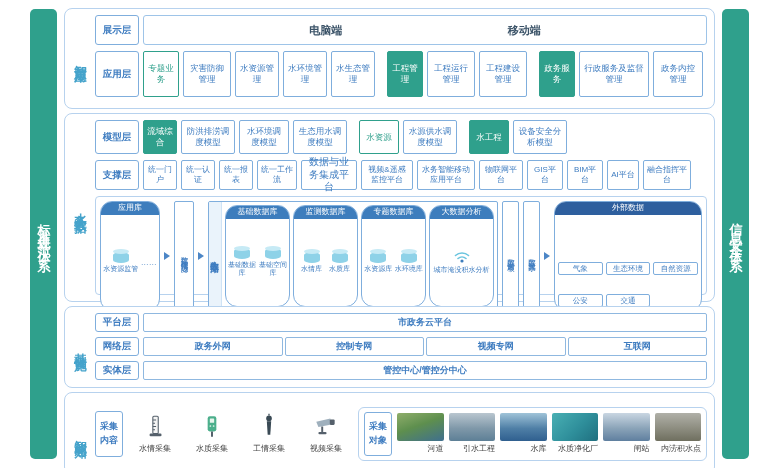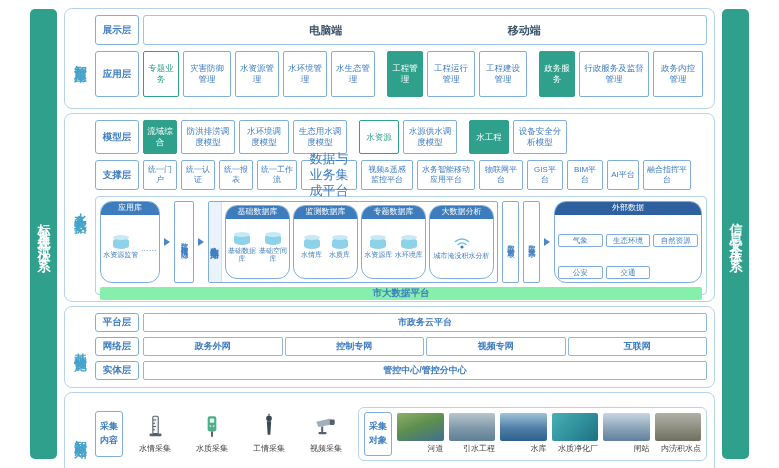--- a/index.html
+++ b/index.html
@@ -45,21 +45,21 @@
 
   .v-box { border:1px solid #7FAEDD; border-radius:2px; background:#fff; color:#3E7CC0; font-size:7.5px; display:flex; align-items:center; justify-content:center; writing-mode:vertical-lr; text-orientation:upright; line-height:1.3; letter-spacing:1px; padding:2px 1px; text-align:center; }
   .arrow-r { align-self:center; width:0; height:0; border-top:4px solid transparent; border-bottom:4px solid transparent; border-left:6px solid #4C86C6; flex:0 0 auto; }
 
   .lake { flex:1; border:1px solid #7FAEDD; border-radius:2px; display:flex; overflow:hidden; background:#fff; }
   .lake-label { flex:0 0 13px; background:#EAF3FB; border-right:1px solid #CFE3F5; color:#3E7CC0; font-size:8.5px; font-weight:bold; writing-mode:vertical-lr; text-orientation:upright; display:flex; align-items:center; justify-content:center; letter-spacing:1px; }
   .lake-body { flex:1; display:flex; gap:3px; padding:3px; }
   .lake-body .panel { flex:1; }
   .ana-body { flex:1; display:flex; flex-direction:column; align-items:center; justify-content:center; gap:2px; font-size:7px; color:#3E7CC0; padding:2px; text-align:center; line-height:1.15; }
 
-  .ext { flex:0 0 148px; }
+  .ext { flex:0 0 148px;gap:28px; }
   .ext-b { flex:1; display:grid; grid-template-columns:repeat(3,1fr); gap:3px; padding:3px; }
   .ext-item { border:1px solid #7FAEDD; border-radius:2px; color:#3E7CC0; font-size:7.5px; display:flex; align-items:center; justify-content:center; text-align:center; line-height:1.2; padding:1px;margin-top:16px; }
 
   .vbox-fill { flex:1; border:1px solid #8FB8E0; border-radius:2px; color:#3E7CC0; font-size:9px; font-weight:600; display:flex; align-items:center; justify-content:center; background:#fff; }
   .net-row { flex:1; display:flex; gap:2px; }
 
   .sense-wrap { display:flex; align-items:center; gap:7px; height:100%; }
   .cap-label { flex:0 0 28px; height:46px; border:1px solid #7FAEDD; border-radius:3px; color:#3E7CC0; font-size:9px; font-weight:bold; display:flex; align-items:center; justify-content:center; text-align:center; line-height:1.5; padding:2px; }
   .sensor-item { flex:0 0 50px; display:flex; flex-direction:column; align-items:center; gap:4px; }
   .sensor-item svg { height:26px; width:26px; }
@@ -121,21 +121,21 @@
     <div class="box w54">水源供水调度模型</div>
     <div class="box g-solid w40 gap-l">水工程</div>
     <div class="box w54">设备安全分析模型</div>
   </div>
   <div class="row mt" style="height:30px">
     <div class="layer-label">支撑层</div>
     <div class="box w34" style="font-size:8px">统一门户</div>
     <div class="box w34" style="font-size:8px">统一认证</div>
     <div class="box w34" style="font-size:8px">统一报表</div>
     <div class="box w40" style="font-size:8px">统一工作流</div>
-    <div class="box w56" style="font-size:13px">数据与业务集成平台</div>
+    <div class="box w56" style="font-size:10px">数据与业务集成平台</div>
     <div class="box w52" style="font-size:8px">视频&amp;遥感监控平台</div>
     <div class="box w58" style="font-size:8px">水务智能移动应用平台</div>
     <div class="box w44" style="font-size:8px">物联网平台</div>
     <div class="box w36" style="font-size:8px">GIS平台</div>
     <div class="box w36" style="font-size:8px">BIM平台</div>
     <div class="box w32" style="font-size:8px">AI平台</div>
     <div class="box w48" style="font-size:8px">融合指挥平台</div>
   </div>
   <div class="data-area">
     <div class="data-comps">

